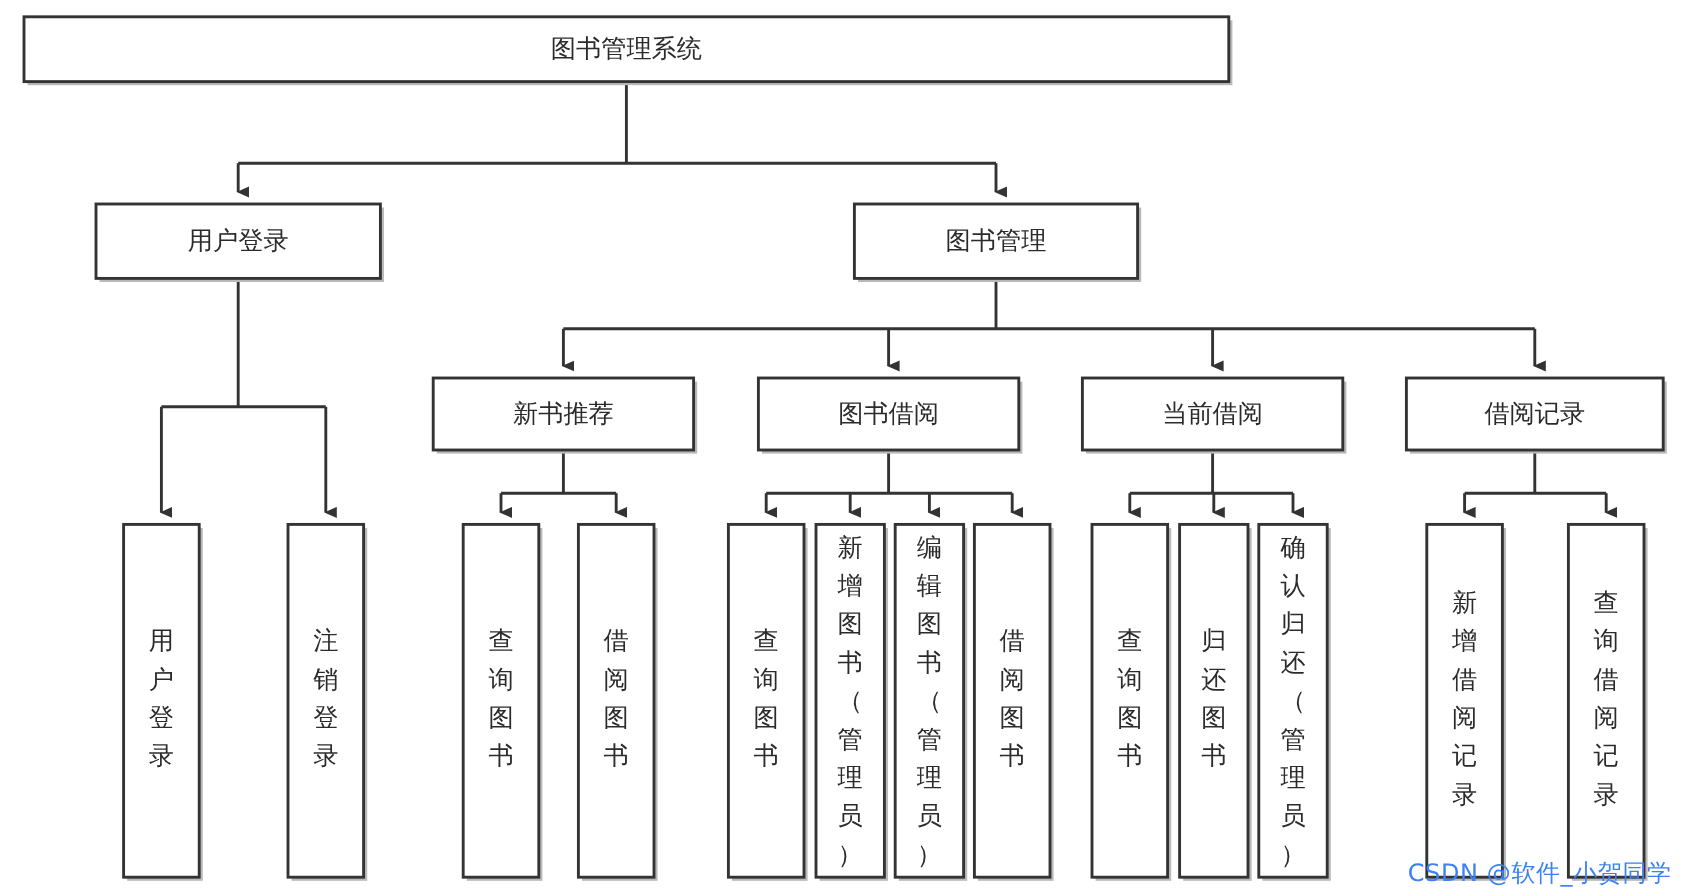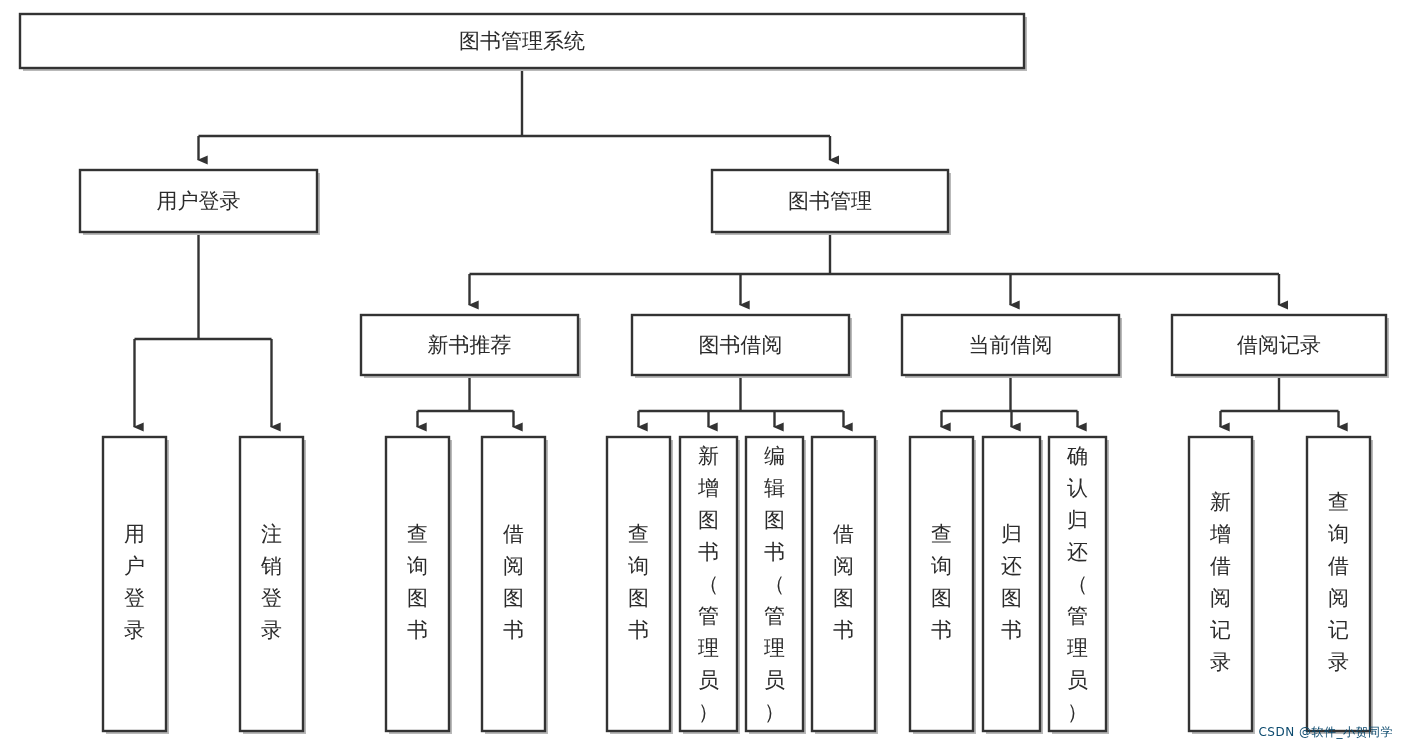--- a/index.html
+++ b/index.html
@@ -52,22 +52,22 @@
     font-family: "DejaVu Sans", "Liberation Sans", sans-serif;
     fill: #2b2b2b;
     font-size: 21px;
     text-anchor: middle;
   }
   .watermark {
     position: absolute;
     right: 12px;
     bottom: 6px;
     font-family: "DejaVu Sans", "Liberation Sans", sans-serif;
-    font-size: 12px;
-    color: #0c4a6e;
+    font-size: 20px;
+    color: #3b82f6;
     letter-spacing: 0.5px;
     white-space: nowrap;
     pointer-events: none;
   }
 </style>
 </head>
 <body>
 
 <div id="diagram-root">
   <svg class="flow" viewBox="0 0 1405 747" xmlns="http://www.w3.org/2000/svg">

